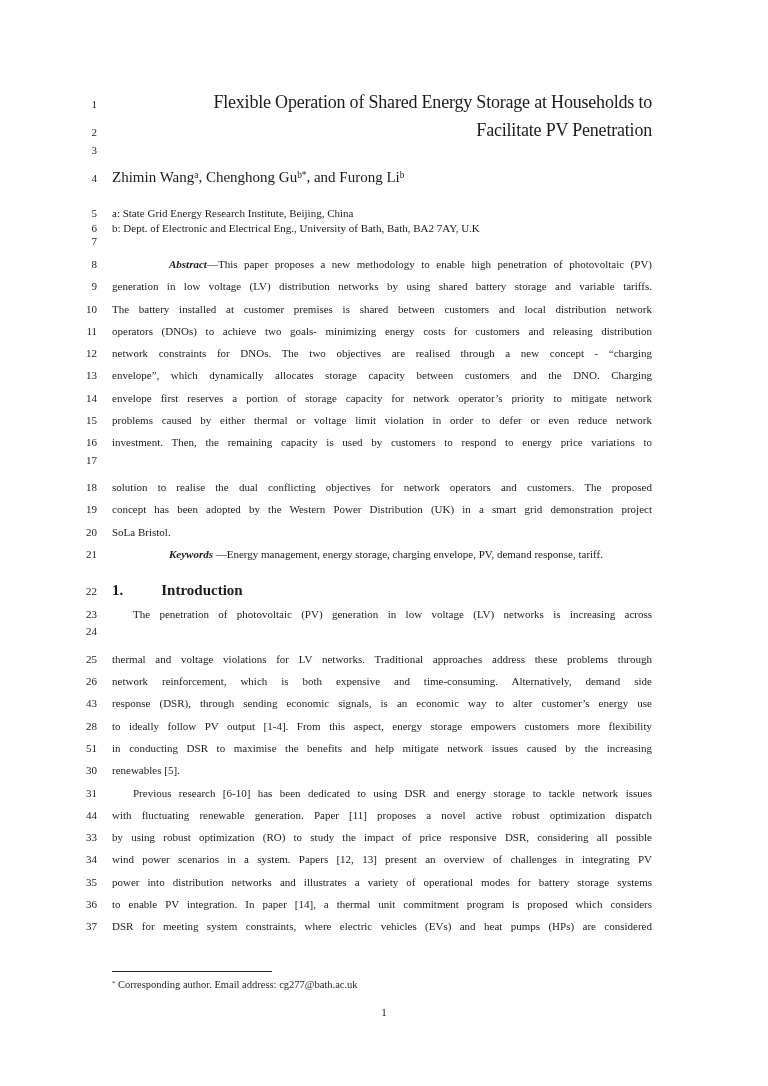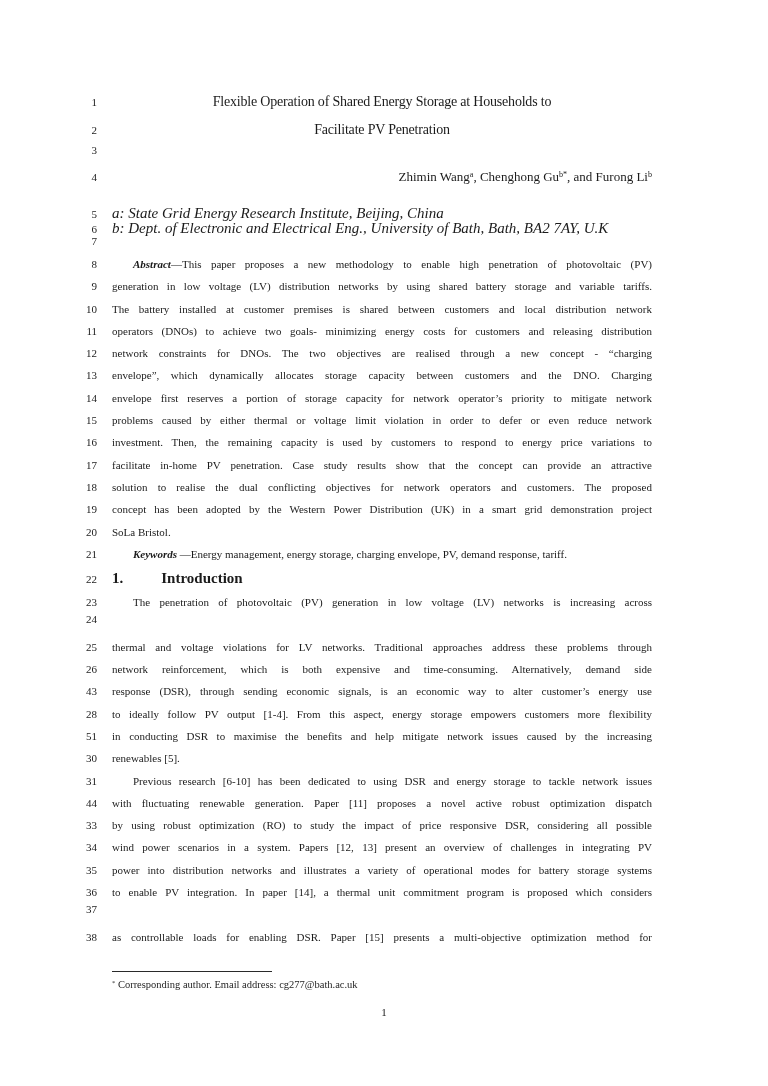--- a/index.html
+++ b/index.html
@@ -19,33 +19,33 @@
     text-align:right;
     font-size:11px; line-height:inherit;
     color:#222;
   }
   .txt {
     width:540px; margin-left:15px;
     font-size:11px;
   }
   
   .row.title        { height:28px; }
-  .row.title .txt   { font-size:14px; line-height:28px; text-align:center; white-space:nowrap; letter-spacing:-0.2px; }
+  .row.title .txt   { font-size:18px; line-height:28px; text-align:right; white-space:nowrap; letter-spacing:-0.2px; }
   .row.blank        { height:18px; }
   .row.authors      { height:26px; margin-bottom:18px; }
-  .row.authors .txt { font-size:13px; line-height:26px; text-align:right; }
+  .row.authors .txt { font-size:15px; line-height:26px; text-align:left; }
   .row.affil        { height:14.5px; }
-  .row.affil .txt   { font-size:15px; line-height:14.5px; font-style:italic; }
-  .row.heading      { height:26px; }
+  .row.affil .txt   { font-size:11px; line-height:14.5px; }
+  .row.heading      { height:26px; margin-top:12px; }
   .row.heading .txt { font-size:15px; line-height:26px; font-weight:bold; }
   .row.body         { height:22.3px; }
   .row.body .txt    { line-height:22.3px; height:22.3px; overflow:hidden; }
   .row.body.j .txt  { text-align:justify; text-align-last:justify; }
   .txt.indent       { text-indent:21px; }
-  .seg.bi           { font-weight:bold; font-style:italic; }
+  .seg.bi           { font-weight:bold; font-style:italic;margin-left:36px; }
   .seg.gap          { margin-left:38px; }
   .sup              { font-size:0.62em; vertical-align:0.45em; }
   
   .footnote { position:absolute; left:112px; top:971px; width:560px; }
   .footnote-rule { width:160px; border-top:1px solid #2a2a2a; height:0; margin-bottom:7px; }
   .footnote-text { font-size:10.5px; color:#1f1f1f; }
   
   .pageno {
     position:absolute; top:1006px; left:0; width:768px;
     text-align:center; font-size:11px;
@@ -115,21 +115,20 @@
       <div class="row body j">
         <span class="gut">15</span>
         <div class="txt"><span class="seg">problems caused by either thermal or voltage limit violation in order to defer or even reduce network</span></div>
       </div>
       <div class="row body j">
         <span class="gut">16</span>
         <div class="txt"><span class="seg">investment. Then, the remaining capacity is used by customers to respond to energy price variations to</span></div>
       </div>
       <div class="row body j">
         <span class="gut">17</span>
-        <div class="txt"><span class="seg">facilitate in-home PV penetration. Case study results show that the concept can provide an attractive</span></div>
       </div>
       <div class="row body j">
         <span class="gut">18</span>
         <div class="txt"><span class="seg">solution to realise the dual conflicting objectives for network operators and customers. The proposed</span></div>
       </div>
       <div class="row body j">
         <span class="gut">19</span>
         <div class="txt"><span class="seg">concept has been adopted by the Western Power Distribution (UK) in a smart grid demonstration project</span></div>
       </div>
       <div class="row body">
@@ -194,24 +193,21 @@
       <div class="row body j">
         <span class="gut">35</span>
         <div class="txt"><span class="seg">power into distribution networks and illustrates a variety of operational modes for battery storage systems</span></div>
       </div>
       <div class="row body j">
         <span class="gut">36</span>
         <div class="txt"><span class="seg">to enable PV integration. In paper [14], a thermal unit commitment program is proposed which considers</span></div>
       </div>
       <div class="row body j">
         <span class="gut">37</span>
-      </div>
-      <div class="row body j">
-        <span class="gut">38</span>
-        <div class="txt"><span class="seg">as controllable loads for enabling DSR. Paper [15] presents a multi-objective optimization method for</span></div>
+        <div class="txt"><span class="seg">DSR for meeting system constraints, where electric vehicles (EVs) and heat pumps (HPs) are considered</span></div>
       </div>
     </div>
 
   <div class="footnote">
     <div class="footnote-rule"></div>
     <div class="footnote-text"><span class="sup">*</span><span> Corresponding author. Email address: cg277@bath.ac.uk</span></div>
   </div>
 
   <div class="pageno">1</div>
 </div>

